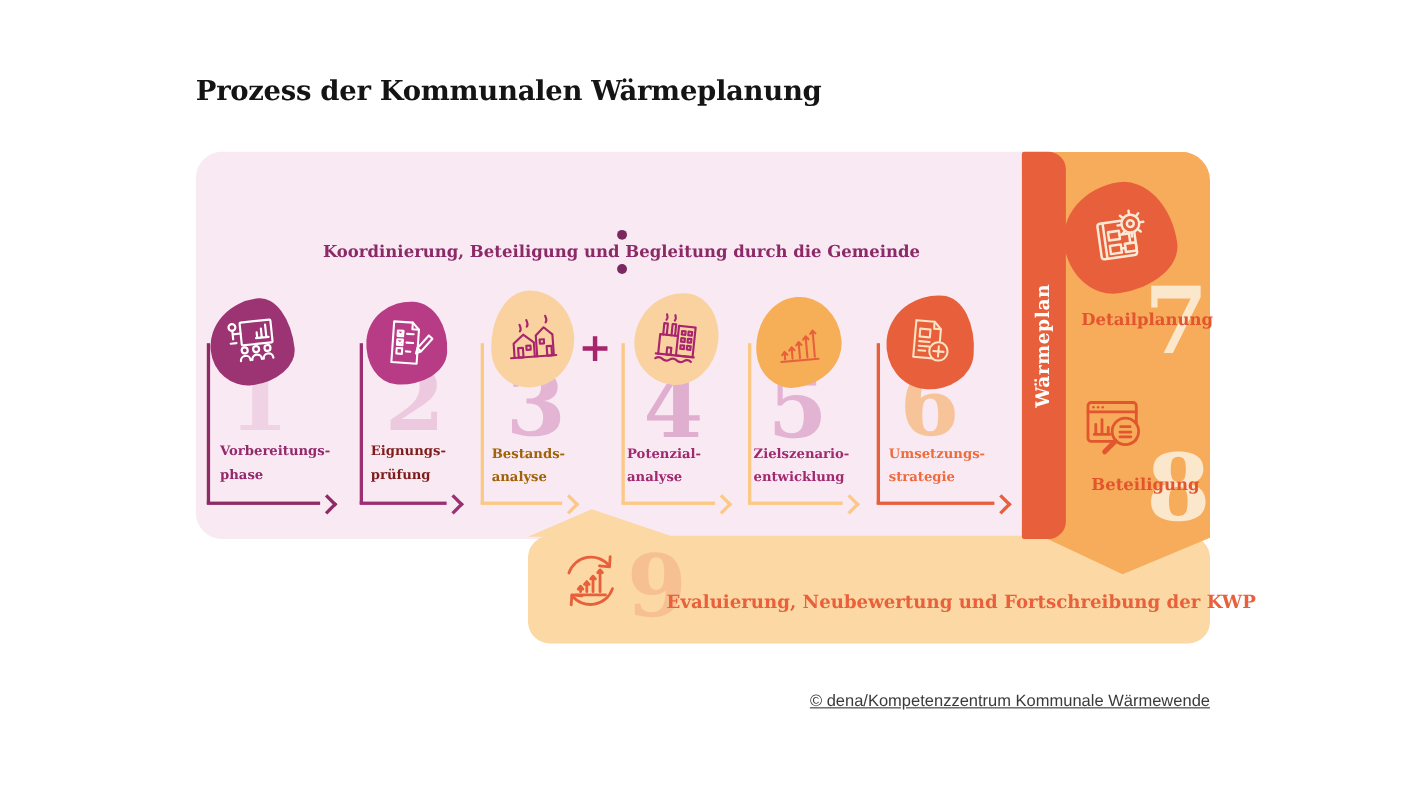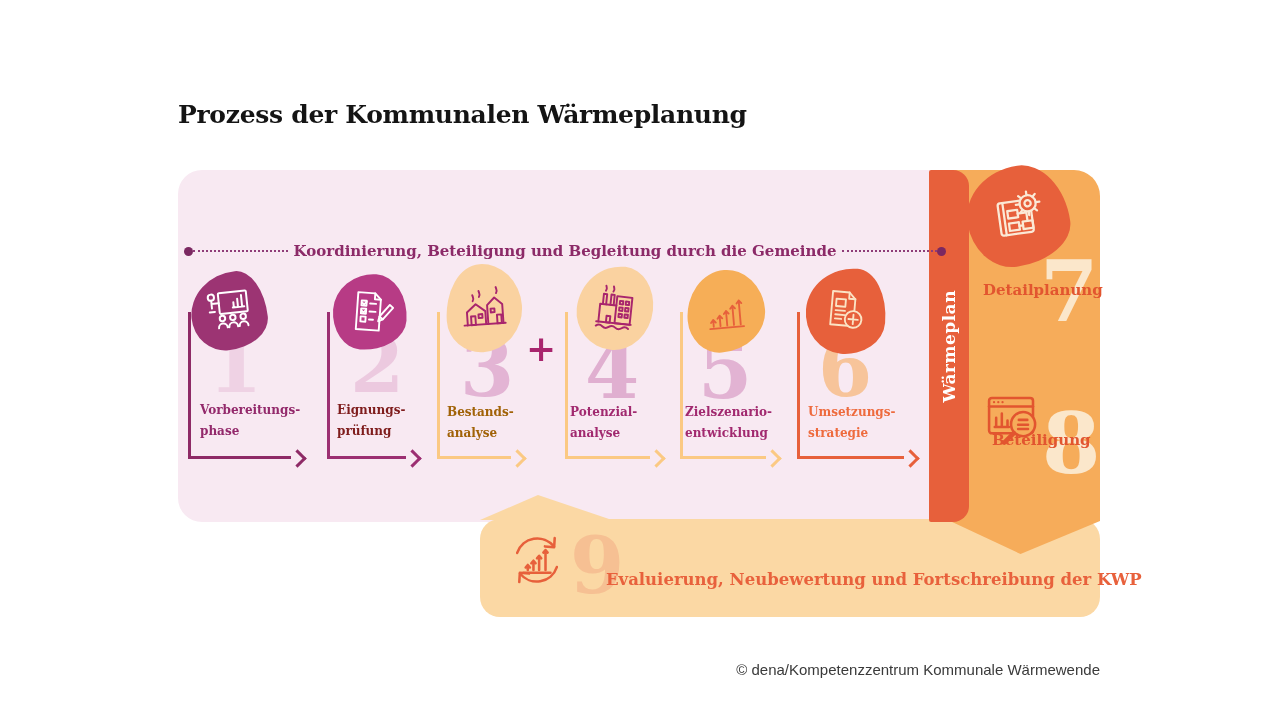--- a/index.html
+++ b/index.html
@@ -1,29 +1,29 @@
 <!DOCTYPE html>
 <html><head>
 <meta charset="utf-8">
 <style>
   html,body{margin:0;padding:0;background:#fff;}
   #stage{position:relative;width:1280px;height:720px;background:#ffffff;overflow:hidden;
          font-family:"Liberation Sans",sans-serif;}
   .slab{font-family:"DejaVu Serif",serif;font-weight:700;}
-  .abs{position:absolute;margin-top:32px;}
+  .abs{position:absolute;}
 
   
   .page-title{left:178px;top:68px;font-size:25px;color:#141414;letter-spacing:-0.3px;z-index:40;}
 
   
   .pink-box{left:178px;top:138px;width:752px;height:352px;background:#F8E9F2;
             border-radius:24px 0 0 24px;z-index:1;}
   .panel-title{left:178px;top:154px;width:790px;text-align:center;font-size:22.5px;
                color:#9B3B76;z-index:5;}
-  .dotted-row{left:184px;top:209px;width:762px;height:20px;display:flex;align-items:center;z-index:22;}
+  .dotted-row{left:184px;top:209px;width:762px;height:20px;display:flex;align-items:center;z-index:22;flex-direction:column;}
   .dot{width:9px;height:9px;border-radius:50%;background:#7B2861;flex:0 0 auto;}
   .dotseg{flex:1 1 auto;border-top:2.5px dotted #8F3C78;height:0;}
   .coord-label{flex:0 0 auto;padding:0 6px;font-size:15px;color:#8C2A68;white-space:nowrap;}
 
   
   .vline{position:absolute;width:3px;z-index:4;}
   .hline{position:absolute;height:3px;z-index:4;}
   .ahead{position:absolute;width:10px;height:10px;border-top:3px solid;border-right:3px solid;
          transform:rotate(45deg);z-index:4;}
   .blob{position:absolute;display:flex;align-items:center;justify-content:center;z-index:6;}
@@ -45,21 +45,21 @@
                 clip-path:polygon(0 0,100% 0,100% 91.4%,47% 100%,0 91.4%);}
   .red-bar{left:929px;top:138px;width:40px;height:352px;background:#E7603B;
            border-radius:2px 16px 16px 2px;z-index:16;}
   .waermeplan{left:929px;top:138px;width:40px;height:352px;display:flex;align-items:center;
               justify-content:center;z-index:17;}
   .waermeplan span{writing-mode:vertical-rl;transform:rotate(180deg);color:#fff;font-size:17px;
                    letter-spacing:0.5px;}
   .detail-num{position:absolute;font-size:84px;line-height:1;color:#FBE7CB;z-index:13;}
   .detail-label{position:absolute;font-size:15px;color:#E2552F;white-space:nowrap;z-index:14;}
 
-  .credit{left:600px;top:629px;width:500px;text-align:right;font-size:15px;color:#3A3A3A;z-index:40;}
+  .credit{left:600px;top:629px;width:500px;text-align:right;font-size:15px;color:#3A3A3A;z-index:40;text-decoration:underline;}
 
   svg{display:block;}
 </style>
 </head>
 <body>
 
 <div id="stage">
 
   <div class="abs page-title slab">Prozess der Kommunalen Wärmeplanung</div>
 

